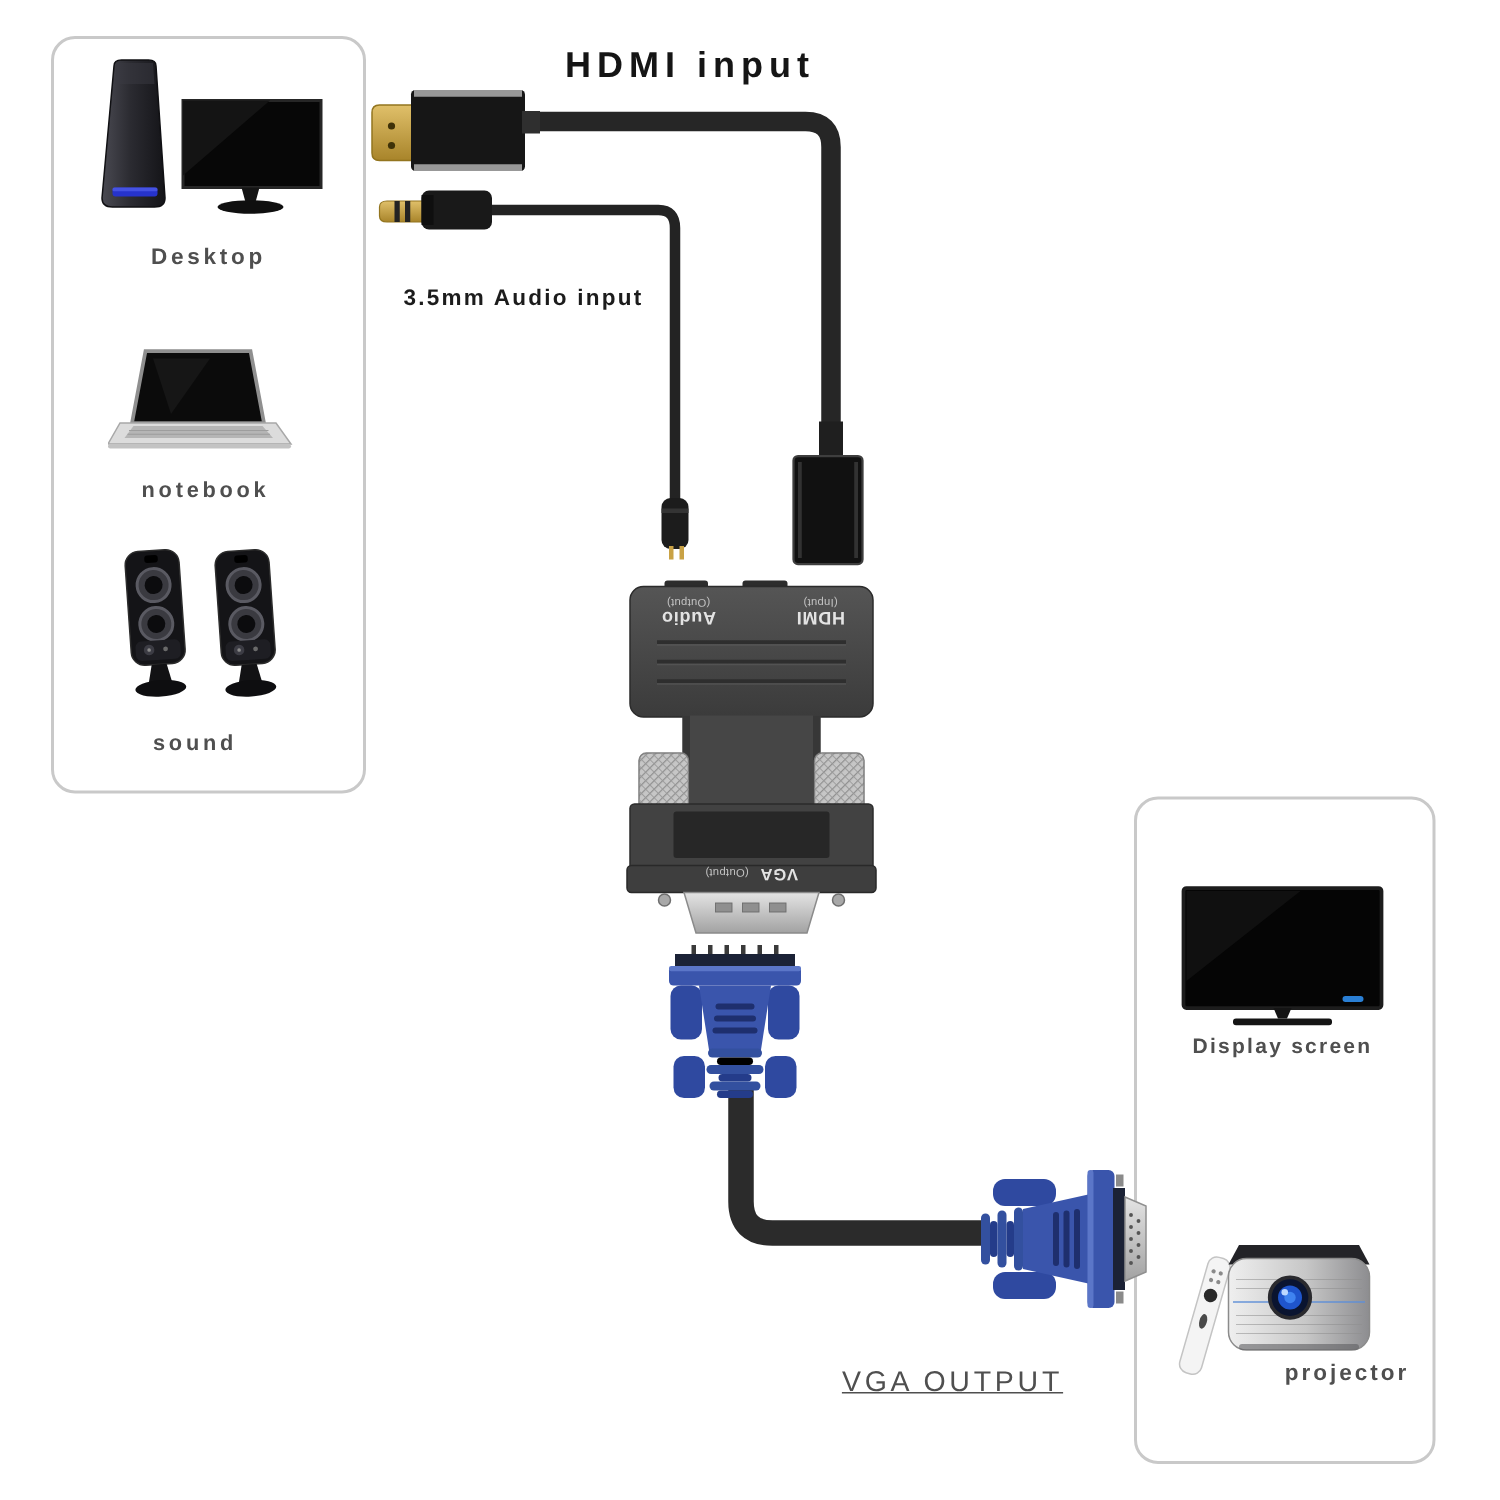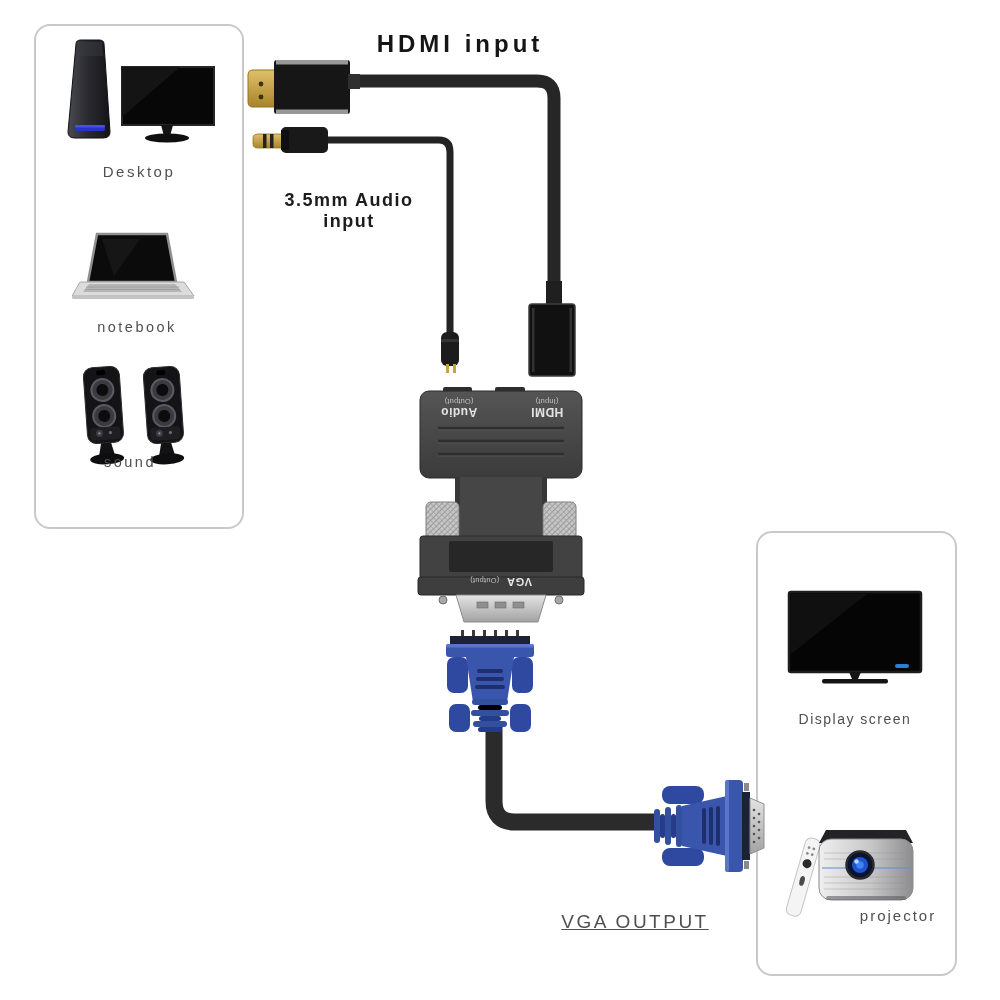--- a/index.html
+++ b/index.html
@@ -10,32 +10,32 @@
   .devbox{
     position:absolute;background:#ffffff;border:2px solid #c9c9c9;
     border-radius:16px;z-index:1;
   }
   #left-box{left:34px;top:24px;width:206px;height:501px;}
   #right-box{left:756px;top:531px;width:197px;height:441px;}
   .icon-wrap{position:absolute;z-index:2;}
   #overlay{position:absolute;left:0;top:0;z-index:2;}
   .lbl{
     position:absolute;z-index:3;text-align:center;color:#4f4f4f;
-    letter-spacing:2.5px;font-size:15px;font-weight:400;
+    letter-spacing:2.5px;font-size:15px;font-weight:700;
   }
   #hdmi-title{left:335px;top:30px;width:250px;font-size:24px;letter-spacing:4px;
     color:#151515;font-weight:700;text-align:center;}
-  #audio-title{left:258px;top:190px;width:182px;font-size:18px;letter-spacing:1.5px;
+  #audio-title{left:258px;top:190px;width:182px;font-size:15px;letter-spacing:1.5px;
     color:#1c1c1c;font-weight:700;}
   #vga-title{left:545px;top:911px;width:180px;font-size:19px;letter-spacing:2.5px;
     color:#4f4f4f;font-weight:400;text-decoration:underline;}
   #desktop-lbl{left:59px;top:163px;width:160px;}
   #notebook-lbl{left:57px;top:319px;width:160px;font-size:14.5px;}
-  #sound-lbl{left:52px;top:454px;width:156px;font-size:14.5px;}
-  #display-lbl{left:777px;top:711px;width:156px;font-size:14px;letter-spacing:1.5px;}
+  #sound-lbl{left:52px;top:488px;width:156px;font-size:14.5px;}
+  #display-lbl{left:777px;top:689px;width:156px;font-size:14px;letter-spacing:1.5px;}
   #projector-lbl{left:820px;top:907px;width:156px;font-size:15px;letter-spacing:2px;}
   .port-label{
     position:absolute;z-index:3;transform:rotate(180deg);text-align:center;
     color:#e3e3e3;line-height:1.08;
   }
   .port-main{font-size:12px;font-weight:700;letter-spacing:0.5px;display:block;}
   .port-sub{font-size:7.5px;color:#c2c2c2;display:block;letter-spacing:0.2px;}
   #audio-port{left:426px;top:397px;width:66px;}
   #hdmi-port{left:514px;top:397px;width:66px;}
   #vga-port{left:447px;top:575px;width:108px;}

